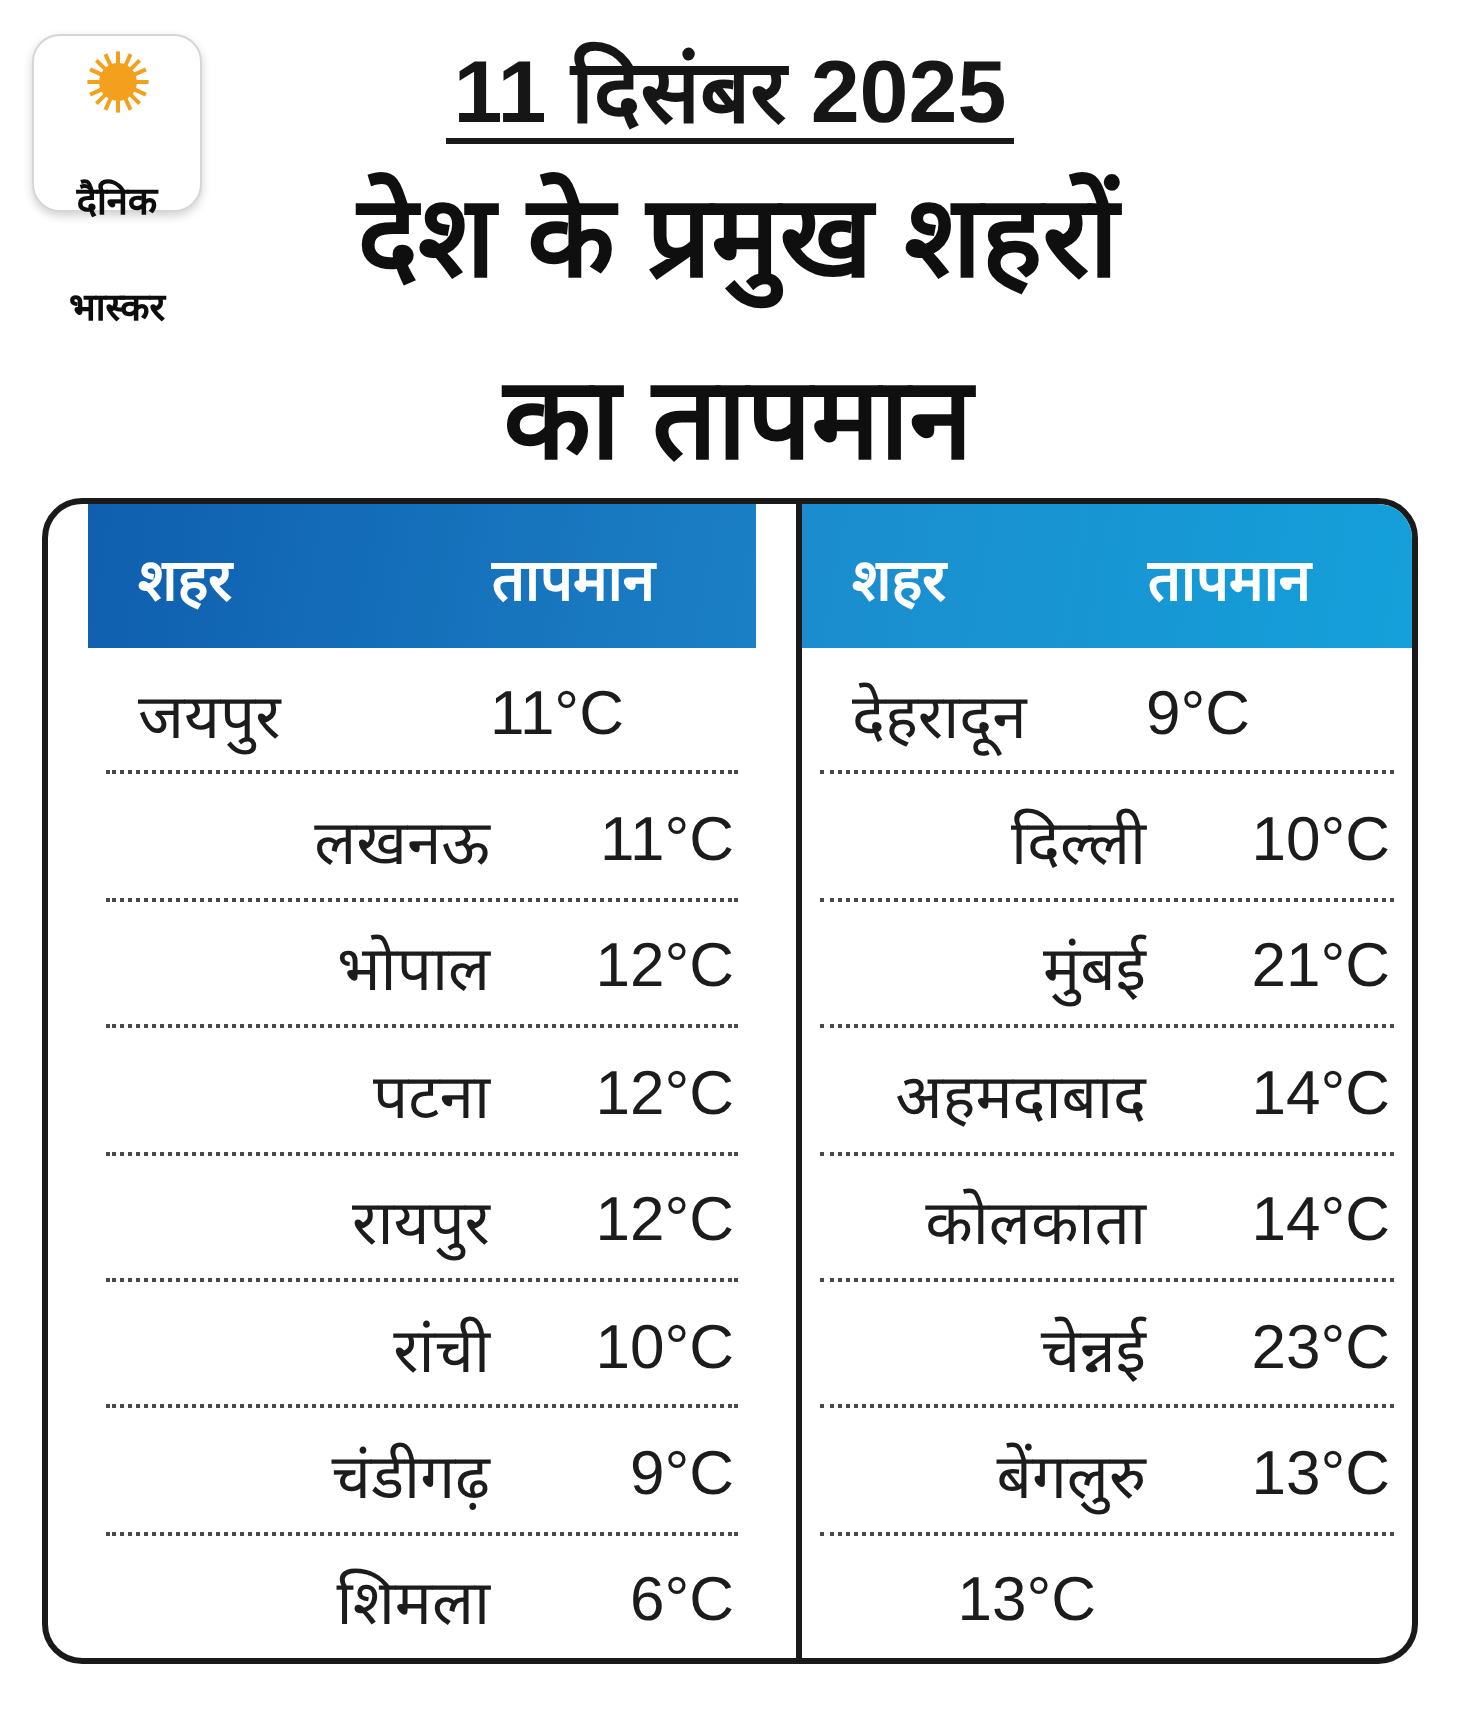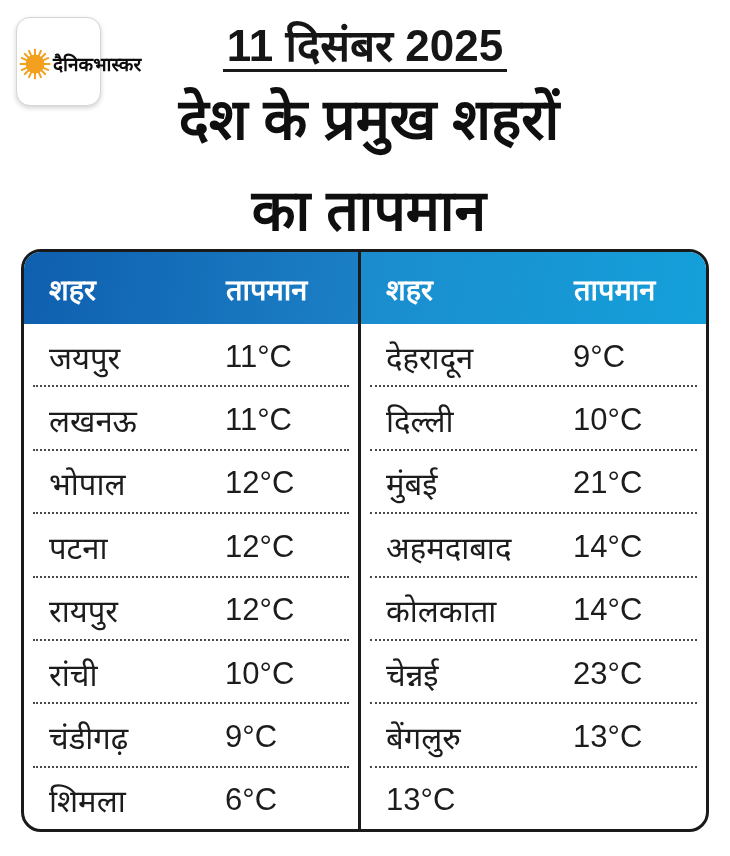--- a/index.html
+++ b/index.html
@@ -6,22 +6,23 @@
   html,body { background:#ffffff; }
   body {
     width:730px; height:856px; position:relative; overflow:hidden;
     font-family:"Liberation Sans","DejaVu Sans",sans-serif; color:#1c1c1c;
   }
   
   .logo {
     position:absolute; left:16px; top:17px; width:85px; height:89px;
     background:#ffffff; border:1px solid #d6d6d6; border-radius:14px;
     box-shadow:0 2px 5px rgba(0,0,0,0.18);
-    display:flex; flex-direction:row; align-items:center; text-align:center;
+    display:flex; flex-direction:column; align-items:center; text-align:center;
     padding-top:5px;
+    gap:32px;
   }
   .logo .sun { width:36px; height:36px; flex:none; }
   .logo .brand-line { font-size:19px; line-height:21px; font-weight:800; color:#0d0d0d; }
   
   .date-heading {
     position:absolute; left:0; top:14px; width:100%;
     text-align:center; font-size:44px; font-weight:700; color:#161616;
   }
   .date-underline {
     position:absolute; left:223px; top:69px; width:284px; height:3px; background:#1a1a1a;
@@ -29,38 +30,38 @@
   .main-title {
     position:absolute; left:0; top:74px; width:100%;
     text-align:center; font-size:57px; line-height:91px; font-weight:800; color:#0f0f0f;padding-left:8px;
   }
   
   .temp-table {
     position:absolute; left:21px; top:249px; width:688px; height:583px;
     border:3px solid #1a1a1a; border-radius:20px; overflow:hidden;
     display:flex; background:#ffffff;
   }
-  .panel { display:flex; flex-direction:column; }
+  .panel { display:flex; flex-direction:column;margin-left:20px; }
   .panel.left  { width:334px; }
   .panel.right { flex:1; border-left:3px solid #1a1a1a; }
   .panel-head {
     flex:none; height:72px; display:flex; align-items:center;
     padding:0 10px 0 25px; color:#ffffff; font-weight:700; font-size:29px;
   }
   .panel.left  .panel-head { background:linear-gradient(100deg,#0f5fae 0%,#1b80c6 100%); }
   .panel.right .panel-head { background:linear-gradient(100deg,#1b8cce 0%,#14a0da 100%); }
   .col-city { flex:1; }
   .col-temp { width:122px; }
   .rows { flex:1; display:flex; flex-direction:column; }
   .row {
     flex:1; display:flex; align-items:center;
     margin:0 9px; padding:4px 2px 0 16px;
     font-size:31px; font-weight:500; color:#1c1c1c;
   }
-  .row + .row { border-top:2px dotted #4a4a4a; }
+  .row + .row { border-top:2px dotted #4a4a4a;text-align:right; }
   .row .city { flex:1; }
   .row .temp { width:122px; }
 </style>
 </head>
 <body>
 
 <div class="logo">
   <svg class="sun" viewBox="0 0 40 40">
     <g stroke="#f3a01e" stroke-width="2.2">
       <line x1="20" y1="3" x2="20" y2="37"></line>

